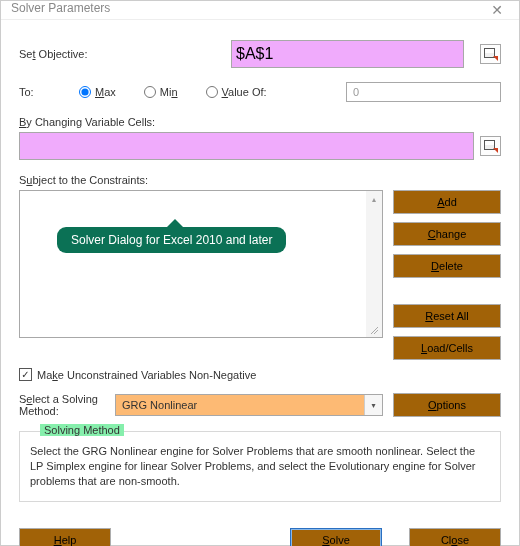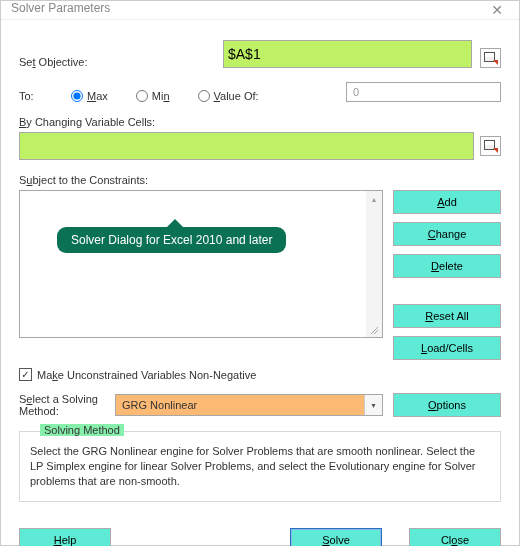--- a/index.html
+++ b/index.html
@@ -39,34 +39,34 @@
     cursor: default;
   }
   .body {
     padding: 10px 18px 16px 18px;
     flex: 1;
     display: flex;
     flex-direction: column;
   }
   .row {
     display: flex;
-    align-items: flex-end;
+    align-items: center;
     margin-top: 14px;
-    gap: 8px;
+    gap: 16px;
   }
   .label { color: #333; }
   .ul-letter { text-decoration: underline; }
   .field {
     flex: 1;
     border: 1px solid #a8a8a8;
     height: 20px;
     padding: 13px 4px;
-    font-size: 14px;
+    font-size: 16px;
     font-family: inherit;
-    background: #bef264;
+    background: #f0abfc;
   }
   .picker-btn {
     width: 21px;
     height: 20px;
     border: 1px solid #a8a8a8;
     background: #fdfdfd;
     display: flex;
     align-items: center;
     justify-content: center;
     font-size: 10px;
@@ -180,21 +180,21 @@
   }
   .btn-col {
     display: flex;
     flex-direction: column;
     gap: 8px;
     width: 108px;
   }
   .btn {
     height: 24px;
     border: 1px solid #adadad;
-    background: #5eead4;
+    background: #a16207;
     font-size: 11px;
     font-family: inherit;
     cursor: default;
     text-align: center;
     display: flex;
     align-items: center;
     justify-content: center;
   }
   .gap { height: 10px; }
   .check-row {

